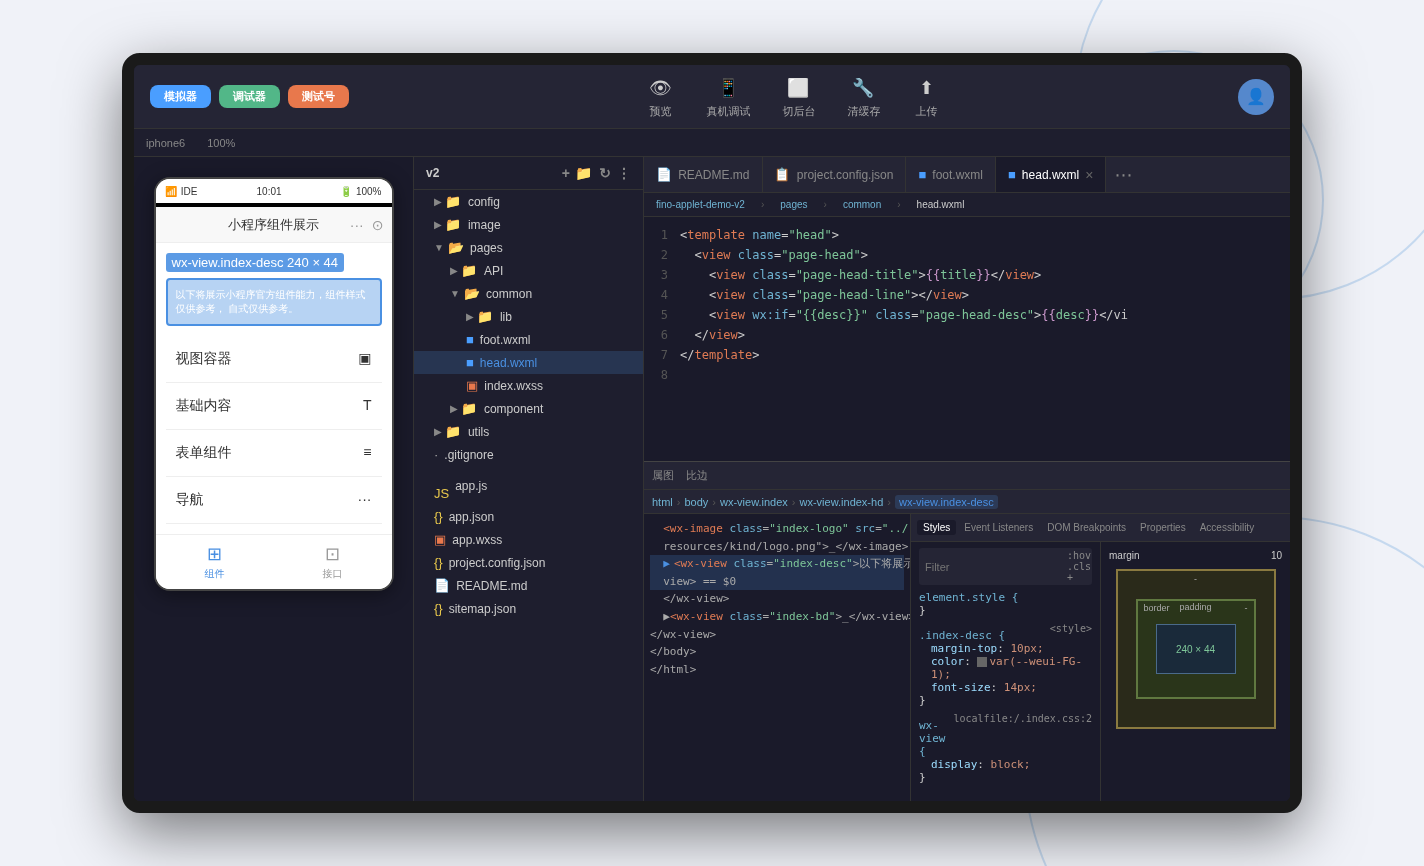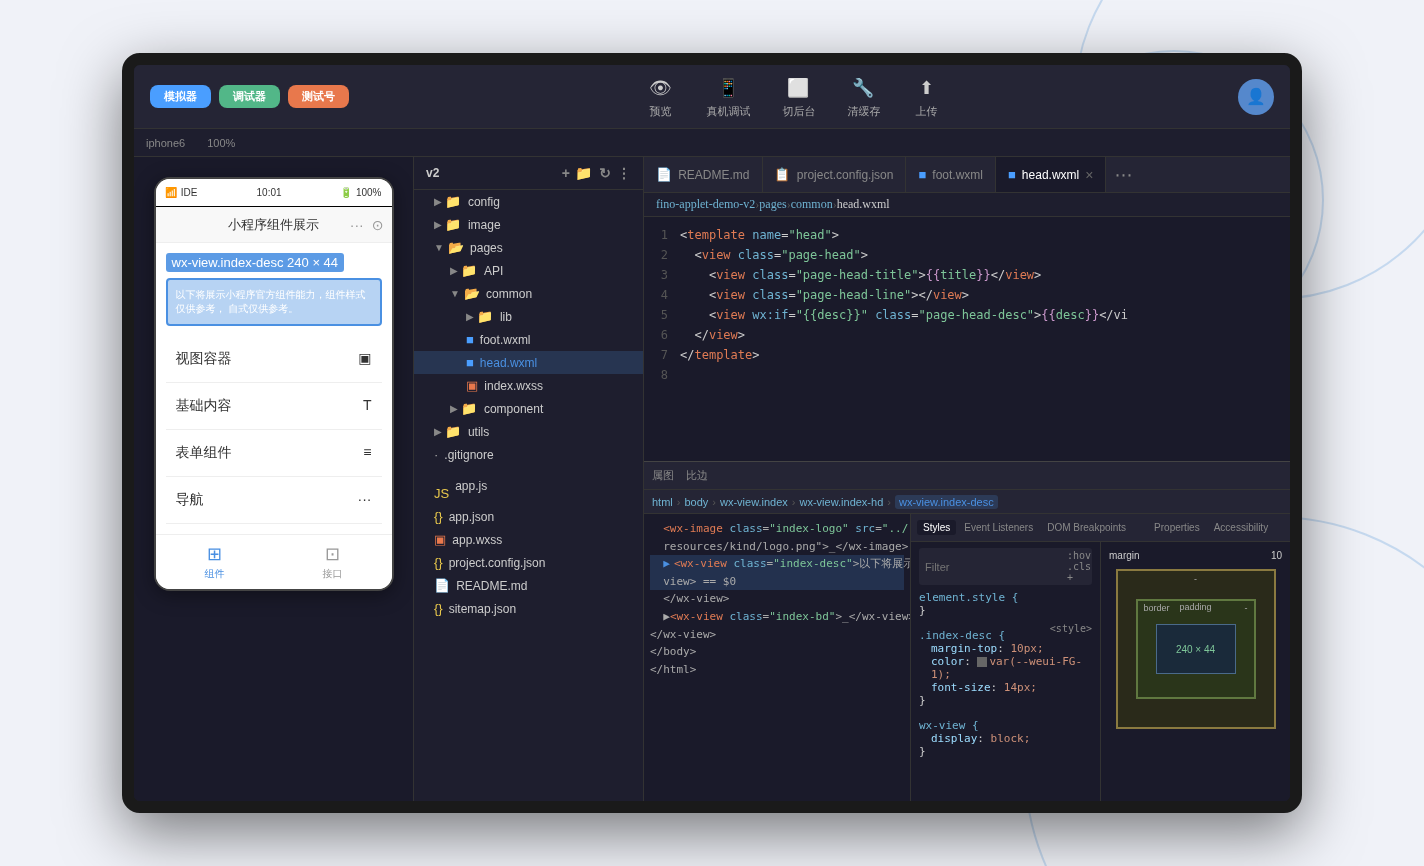--- a/index.html
+++ b/index.html
@@ -214,21 +214,21 @@
 
     .phone-status-bar {
       background: #fff;
       height: 28px;
       display: flex;
       align-items: center;
       justify-content: space-between;
       padding: 0 10px;
       font-size: 10px;
       color: #333;
-      border-bottom: 1px solid #000000;
+      border-bottom: 4px solid #000000;
     }
 
     .phone-title-bar {
       background: #f8f8f8;
       height: 36px;
       display: flex;
       align-items: center;
       justify-content: center;
       border-bottom: 1px solid #eee;
       position: relative;
@@ -431,26 +431,25 @@
       cursor: pointer;
     }
 
     
     .breadcrumb {
       height: 24px;
       background: #1e1e2e;
       display: flex;
       align-items: center;
       padding: 0 12px;
-      font-size: 12px;
+      font-size: 10px;
       color: #888;
       border-bottom: 1px solid #333;
-      gap: 0;
+      gap: 16px;
       flex-shrink: 0;
-      font-family: Liberation Serif, serif;
     }
 
     .breadcrumb-sep { color: #555; }
 
     .code-editor {
       flex: 1;
       overflow: auto;
       padding: 8px 0;
       font-family: 'Consolas', 'Monaco', monospace;
       font-size: 12px;
@@ -925,21 +924,21 @@
                     <div class="devtools-code-line">&lt;/body&gt;</div>
                     <div class="devtools-code-line">&lt;/html&gt;</div>
                   </div>
 
                   <div style="width:380px; border-left:1px solid #333; display:flex; flex-direction:column; overflow:hidden;">
 
                     <div style="height:28px; background:#252535; display:flex; align-items:center; padding:0 6px; gap:2px; border-bottom:1px solid #333; flex-shrink:0; overflow:hidden;">
                       <span style="background:#1a1a2a; color:#fff; font-size:10px; padding:2px 6px; border-radius:3px; cursor:pointer;">Styles</span>
                       <span style="color:#888; font-size:10px; padding:2px 6px; cursor:pointer;">Event Listeners</span>
                       <span style="color:#888; font-size:10px; padding:2px 6px; cursor:pointer;">DOM Breakpoints</span>
-                      <span style="color:#888; font-size:10px; padding:2px 6px; cursor:pointer;margin-left:14px;">Properties</span>
+                      <span style="color:#888; font-size:10px; padding:2px 6px; cursor:pointer;">Properties</span>
                       <span style="color:#888; font-size:10px; padding:2px 6px; cursor:pointer;">Accessibility</span>
                     </div>
                     <div style="display:flex; flex:1; overflow:hidden;">
 
                       <div style="flex:1; overflow:auto; padding:6px 8px; font-family:monospace; font-size:11px;">
 
                         <div style="display:flex; align-items:center; margin-bottom:6px; background:#252535; padding:2px 6px; border-radius:3px;">
                           <input type="text" placeholder="Filter" style="background: transparent; border: none; color: rgb(204, 204, 204); font-size: 11px; outline: none; flex: 1 1 0%;">
                           <span style="color:#888; font-size:10px;">:hov .cls +</span>
                         </div>
@@ -953,20 +952,21 @@
                           <div style="padding-left:12px;">
                             <div><span class="css-prop">margin-top</span><span class="css-colon">: </span><span class="css-val">10px;</span></div>
                             <div><span class="css-prop">color</span><span class="css-colon">: </span><span style="display:inline-block;width:10px;height:10px;background:#666;vertical-align:middle;margin-right:2px;"></span><span class="css-val">var(--weui-FG-1);</span></div>
                             <div><span class="css-prop">font-size</span><span class="css-colon">: </span><span class="css-val">14px;</span></div>
                           </div>
                           <div class="css-brace">}</div>
                         </div>
                         <div style="margin-top:6px;">
                           <div style="display:flex; justify-content:space-between;">
                             <span class="css-selector">wx-view {</span>
+                            <span style="color:#888; font-size:10px; cursor:pointer;">localfile:/.index.css:2</span>
                           </div>
                           <div style="padding-left:12px;">
                             <div><span class="css-prop">display</span><span class="css-colon">: </span><span class="css-val">block;</span></div>
                           </div>
                           <div class="css-brace">}</div>
                         </div>
                       </div>
 
                       <div class="devtools-right">
                         <div style="font-size:10px; color:#ccc; margin-bottom:4px; display:flex; justify-content:space-between;">

